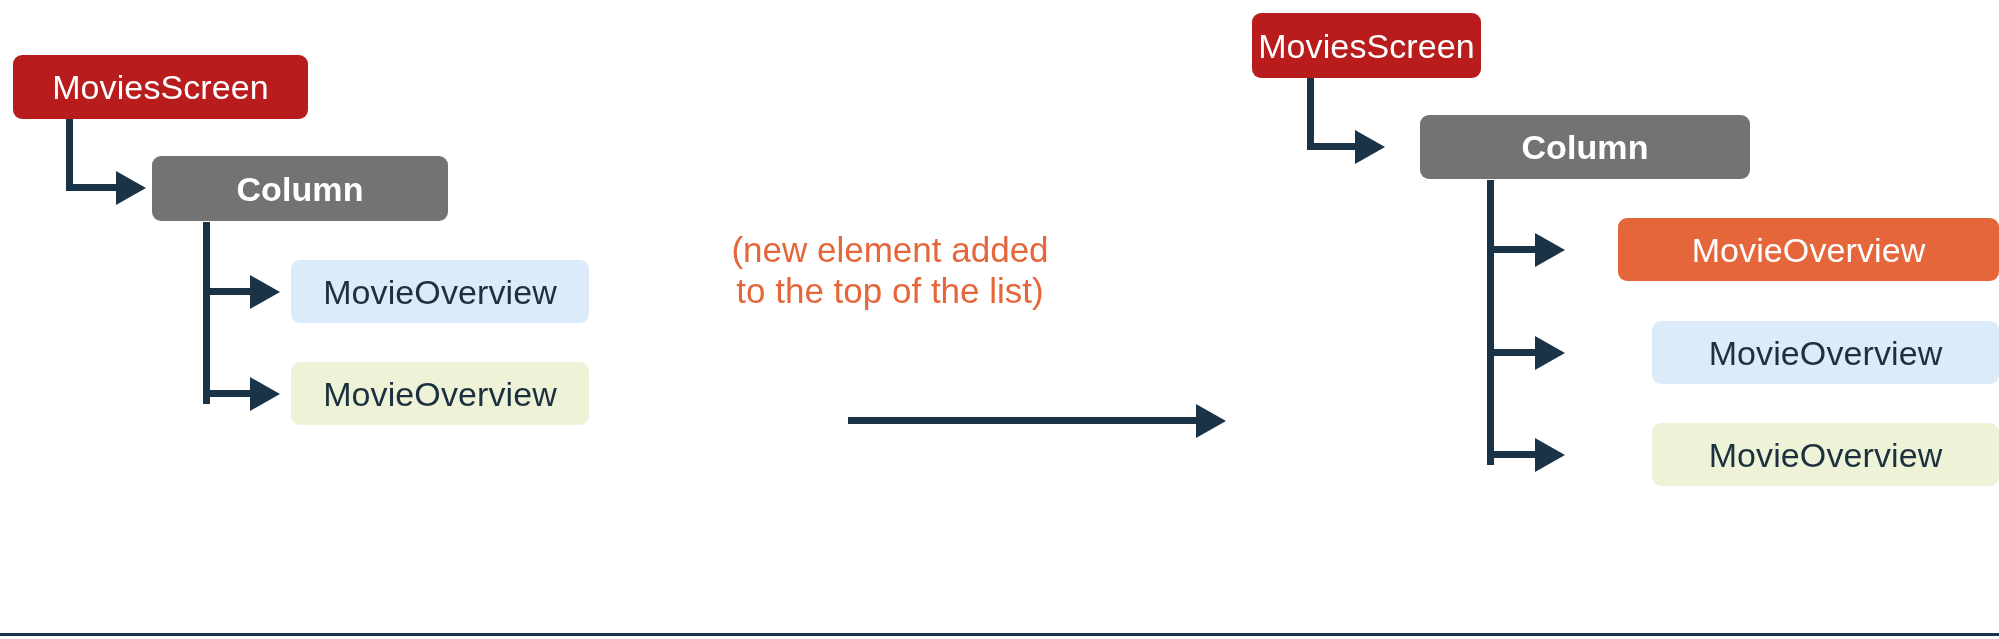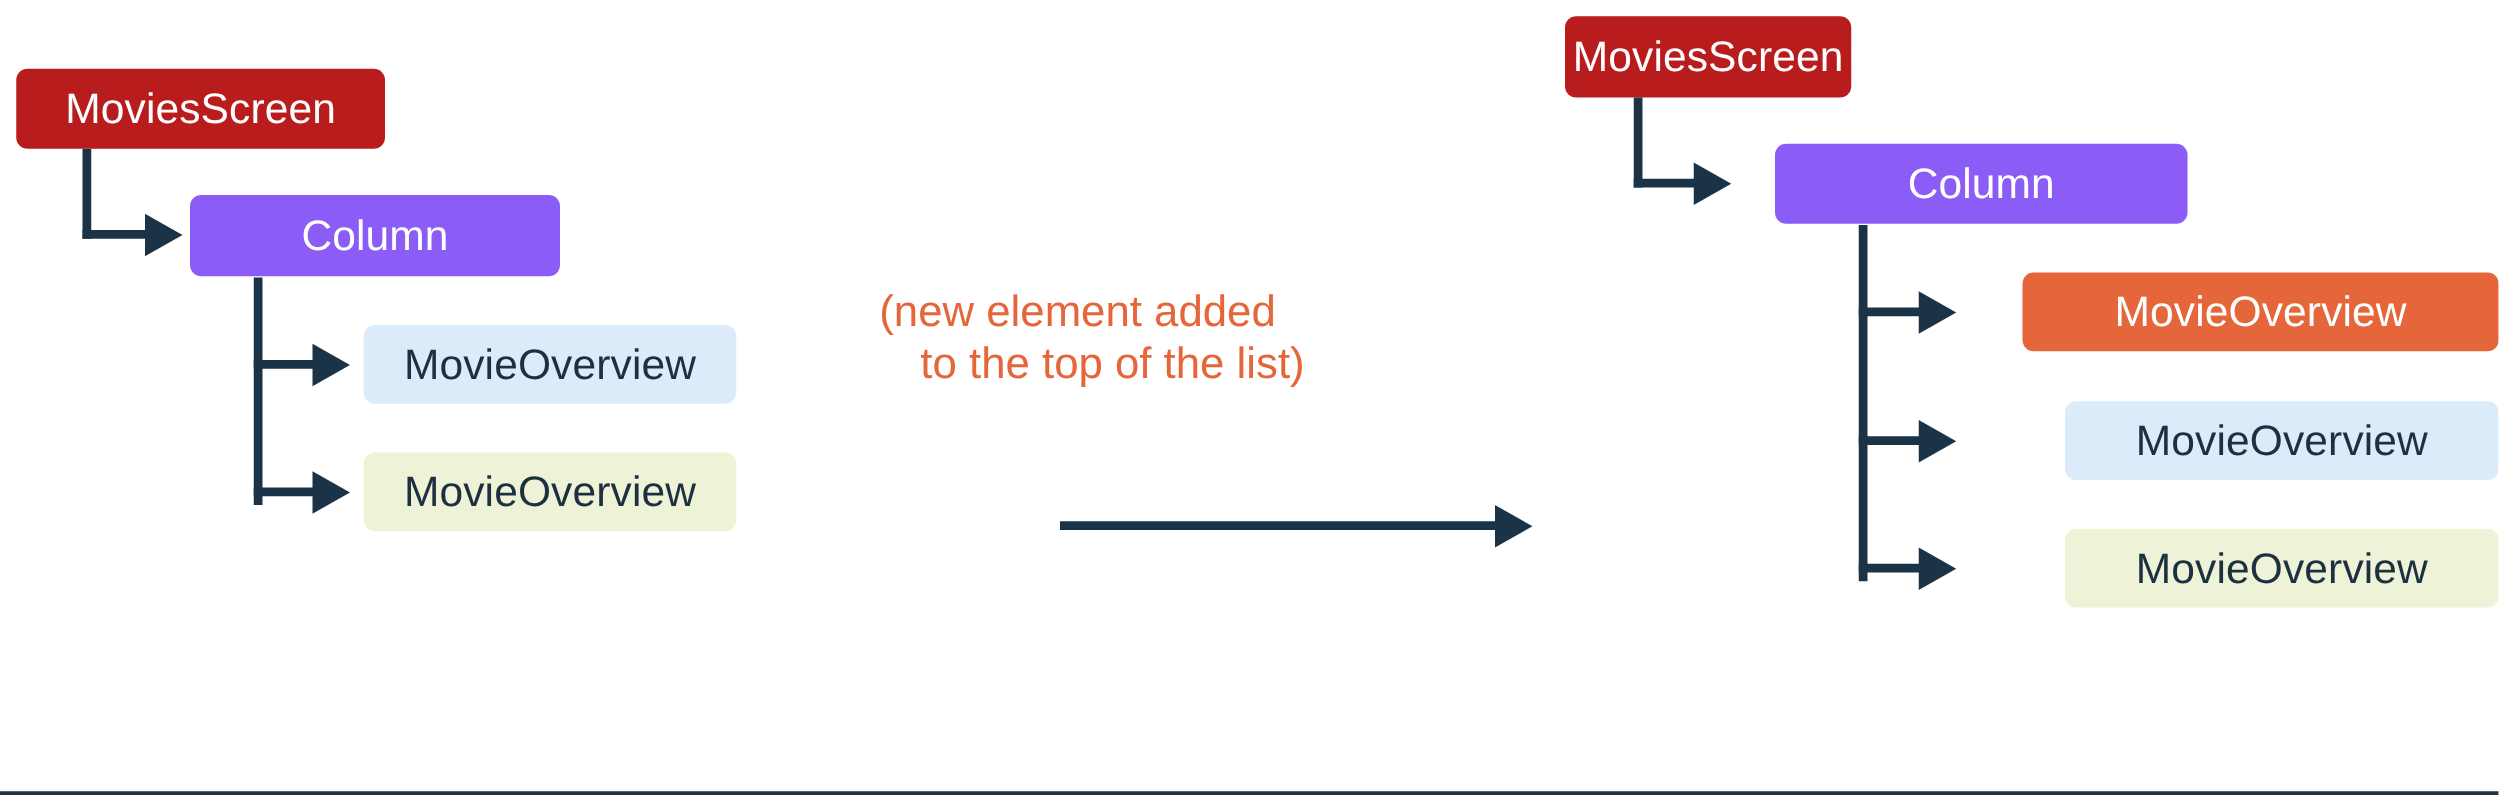--- a/index.html
+++ b/index.html
@@ -21,21 +21,21 @@
     border-radius: 9px;
     display: flex;
     align-items: center;
     justify-content: center;
     font-size: 34px;
     line-height: 1;
     letter-spacing: 0.1px;
     white-space: nowrap;
   }
   .node.green  { background: #b91c1c; color: #ffffff; }
-  .node.blue   { background: #8b5cf6; color: #ffffff; }
+  .node.blue   { background: #737373; color: #ffffff; font-weight: bold; }
   .node.orange { background: #e4663a; color: #ffffff; }
   .node.lblue  { background: #dcebfa; color: #1d3040; }
   .node.cream  { background: #eef2d7; color: #1d3040; }
 
   
   .vline {
     position: absolute;
     width: 7px;
     background: #1b3347;
   }
@@ -84,21 +84,21 @@
   <div class="vline" style="left:203px; top:222px; height:182px;"></div>
 
   <div class="hline" style="left:203px; top:288px; width:55px;"></div>
   <div class="arrowhead" style="left:250px; top:275px;"></div>
   <div class="node lblue" style="left:291px; top:260px; width:298px; height:63px;">MovieOverview</div>
 
   <div class="hline" style="left:203px; top:390px; width:55px;"></div>
   <div class="arrowhead" style="left:250px; top:377px;"></div>
   <div class="node cream" style="left:291px; top:362px; width:298px; height:63px;">MovieOverview</div>
 
-  <div class="center-label" style="left:632px; top:229px; width:460px;">(new element added</div>
+  <div class="center-label" style="left:660px; top:229px; width:460px;">(new element added</div>
   <div class="center-label" style="left:660px; top:270px; width:460px;">to the top of the list)</div>
 
   <div class="hline" style="left:848px; top:417px; width:355px;"></div>
   <div class="arrowhead" style="left:1196px; top:404px;"></div>
 
   <div class="node green" style="left:1252px; top:13px; width:229px; height:65px;">MoviesScreen</div>
 
   <div class="vline" style="left:1307px; top:78px; height:72px;"></div>
   <div class="hline" style="left:1307px; top:143px; width:56px;"></div>
   <div class="arrowhead" style="left:1355px; top:130px;"></div>

